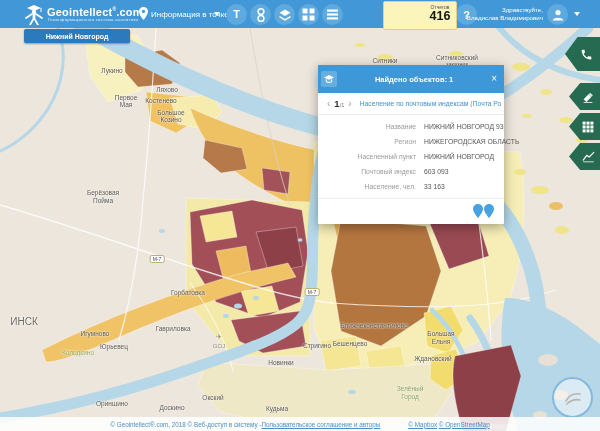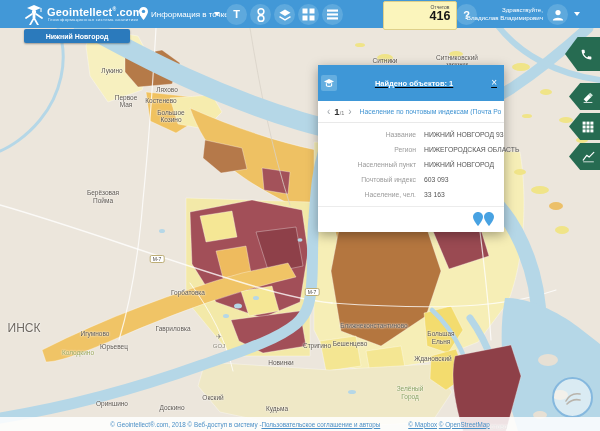--- a/index.html
+++ b/index.html
@@ -35,21 +35,21 @@
            border-radius:2px;text-align:center;cursor:pointer;z-index:31;padding-left:40px;}
   .reports .rl{font-size:5px;color:#4a4a4a;display:block;margin-top:2px;}
   .reports .rc{font-size:12.5px;font-weight:bold;color:#151515;display:block;line-height:13px;}
   .greet{position:absolute;left:443px;top:6px;width:100px;text-align:right;color:#fff;font-size:6.2px;line-height:8px;}
   .avatar{left:547px;}
   .caret.user{left:574px;top:12px;border-left-width:3px;border-right-width:3px;border-top-width:4px;}
 
   
   .popup{position:absolute;left:318px;top:65px;width:186px;background:#fff;z-index:40;
          box-shadow:0 3px 12px rgba(0,0,0,.35);border-radius:1px;}
-  .popup-head{height:36px;background:#3e97d7;display:flex;align-items:center;padding:0 7px 0 3px;text-decoration:underline;}
+  .popup-head{height:28px;background:#3e97d7;display:flex;align-items:center;padding:0 7px 0 3px;}
   .capbox{width:16px;height:16px;background:#64aee0;border-radius:2px;display:flex;align-items:center;justify-content:center;}
   .popup-title{flex:1;text-align:center;color:#fff;font-size:7.5px;font-weight:bold;}
   .popup-close{color:#fff;font-size:10px;line-height:10px;cursor:pointer;}
   .popup-nav{height:21px;display:flex;align-items:center;border-bottom:1px solid #e9e9e9;padding:0 0 0 6px;}
   .nav-arrow{color:#9aa0a6;font-size:10px;padding:0 3px;cursor:pointer;}
   .nav-page{font-size:9.5px;font-weight:bold;color:#333;margin:0 1px;}
   .nav-page .tot{font-size:5.5px;font-weight:normal;color:#777;}
   .layer-link{flex:1;margin-left:5px;font-size:6.8px;color:#3f93d2;white-space:nowrap;overflow:hidden;cursor:pointer;}
   .fields{padding:8px 6px 0 0;}
   .frow{display:flex;margin-bottom:8px;}
@@ -170,21 +170,21 @@
       <span class="mlabel" style="left: 112px; top: 70px;">Лукино</span>
       <span class="mlabel" style="left: 167px; top: 89px;">Ляхово</span>
       <span class="mlabel" style="left: 126px; top: 97px;">Первое</span>
       <span class="mlabel" style="left: 126px; top: 104px;">Мая</span>
       <span class="mlabel" style="left: 161px; top: 100px;">Костенево</span>
       <span class="mlabel" style="left: 171px; top: 112px;">Большое</span>
       <span class="mlabel" style="left: 171px; top: 119px;">Козино</span>
       <span class="mlabel" style="left: 103px; top: 192px;">Берёзовая</span>
       <span class="mlabel" style="left: 103px; top: 200px;">Пойма</span>
       <span class="mlabel" style="left: 188px; top: 292px;">Горбатовка</span>
-      <span class="mlabel" style="left: 24px; top: 328px; font-size: 12px; color: rgb(111, 104, 96);">ИНСК</span>
+      <span class="mlabel" style="left: 24px; top: 321px; font-size: 10px; color: rgb(111, 104, 96);">ИНСК</span>
       <span class="mlabel" style="left: 95px; top: 333px;">Игумново</span>
       <span class="mlabel" style="left: 114px; top: 346px;">Юрьевец</span>
       <span class="mlabel" style="left: 78px; top: 352px; color: rgb(154, 167, 92);">Колодкино</span>
       <span class="mlabel" style="left: 173px; top: 328px;">Гавриловка</span>
       <span class="mlabel" style="left: 281px; top: 362px;">Новинки</span>
       <span class="mlabel" style="left: 317px; top: 345px;">Стригино</span>
       <span class="mlabel" style="left: 350px; top: 343px;">Бешенцево</span>
       <span class="mlabel" style="left: 374px; top: 325px;">Ближнеконстантиново</span>
       <span class="mlabel" style="left: 441px; top: 333px;">Большая</span>
       <span class="mlabel" style="left: 441px; top: 341px;">Ельня</span>

